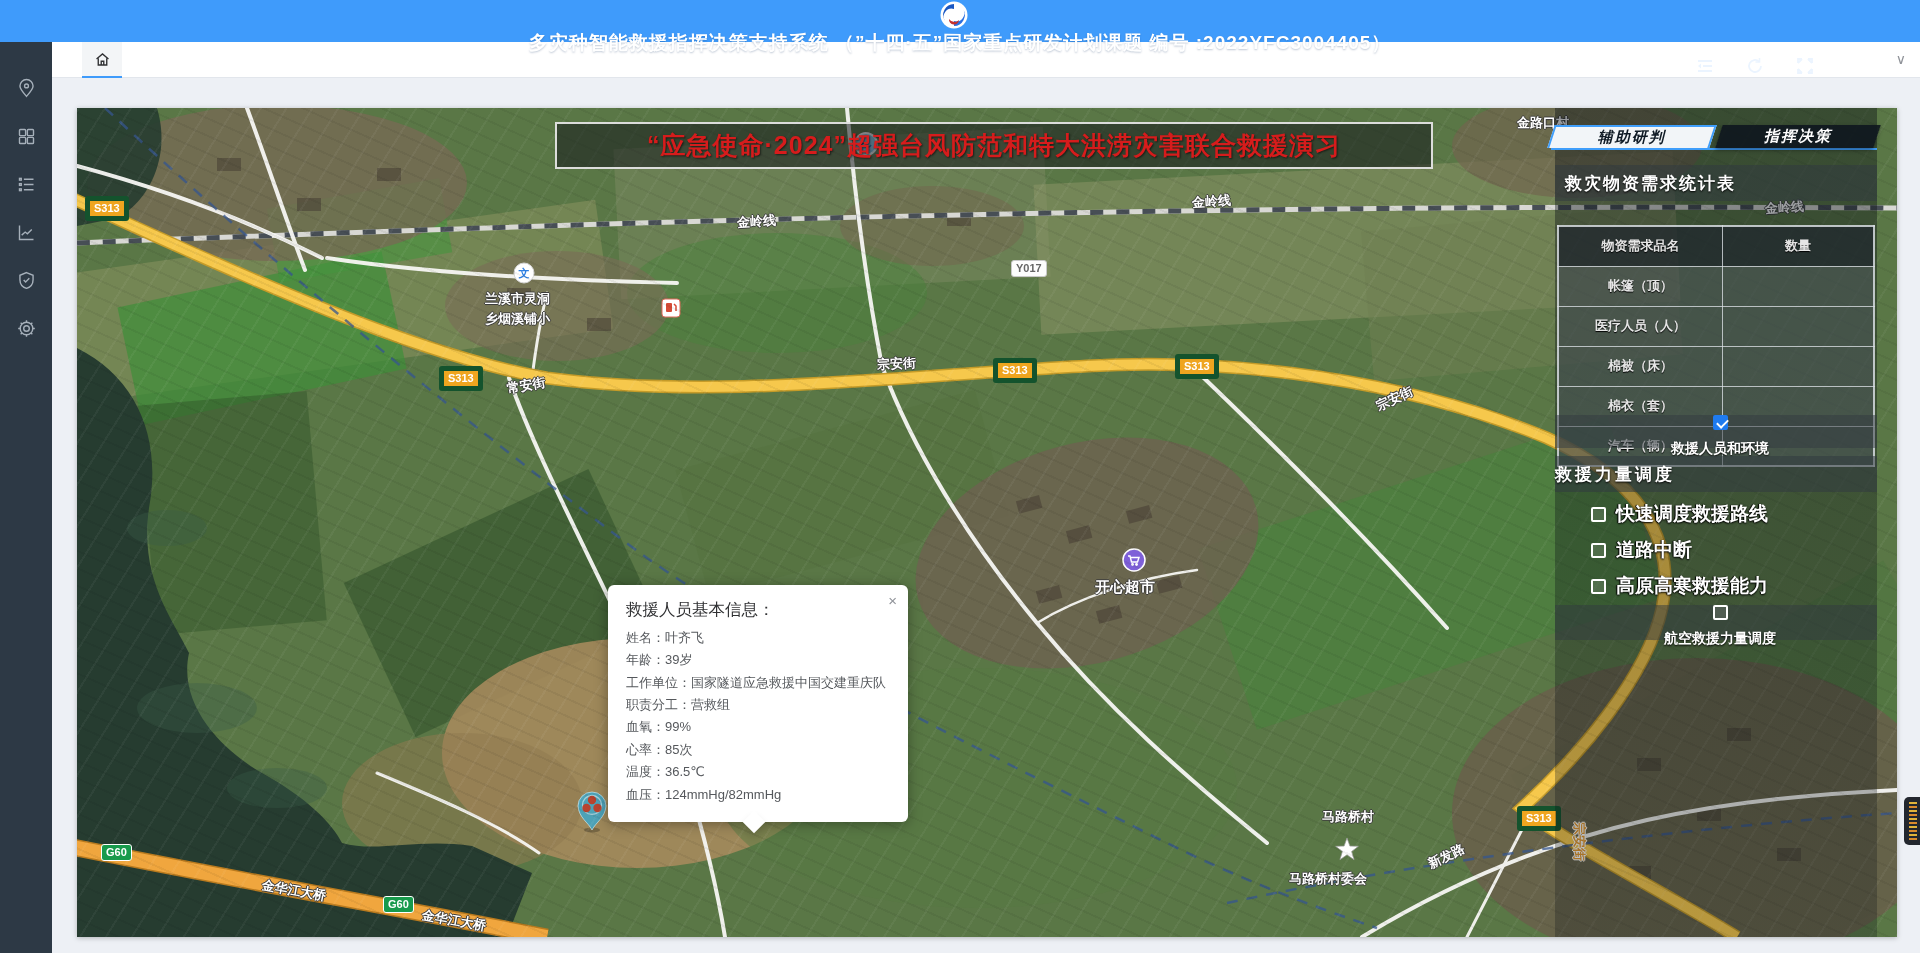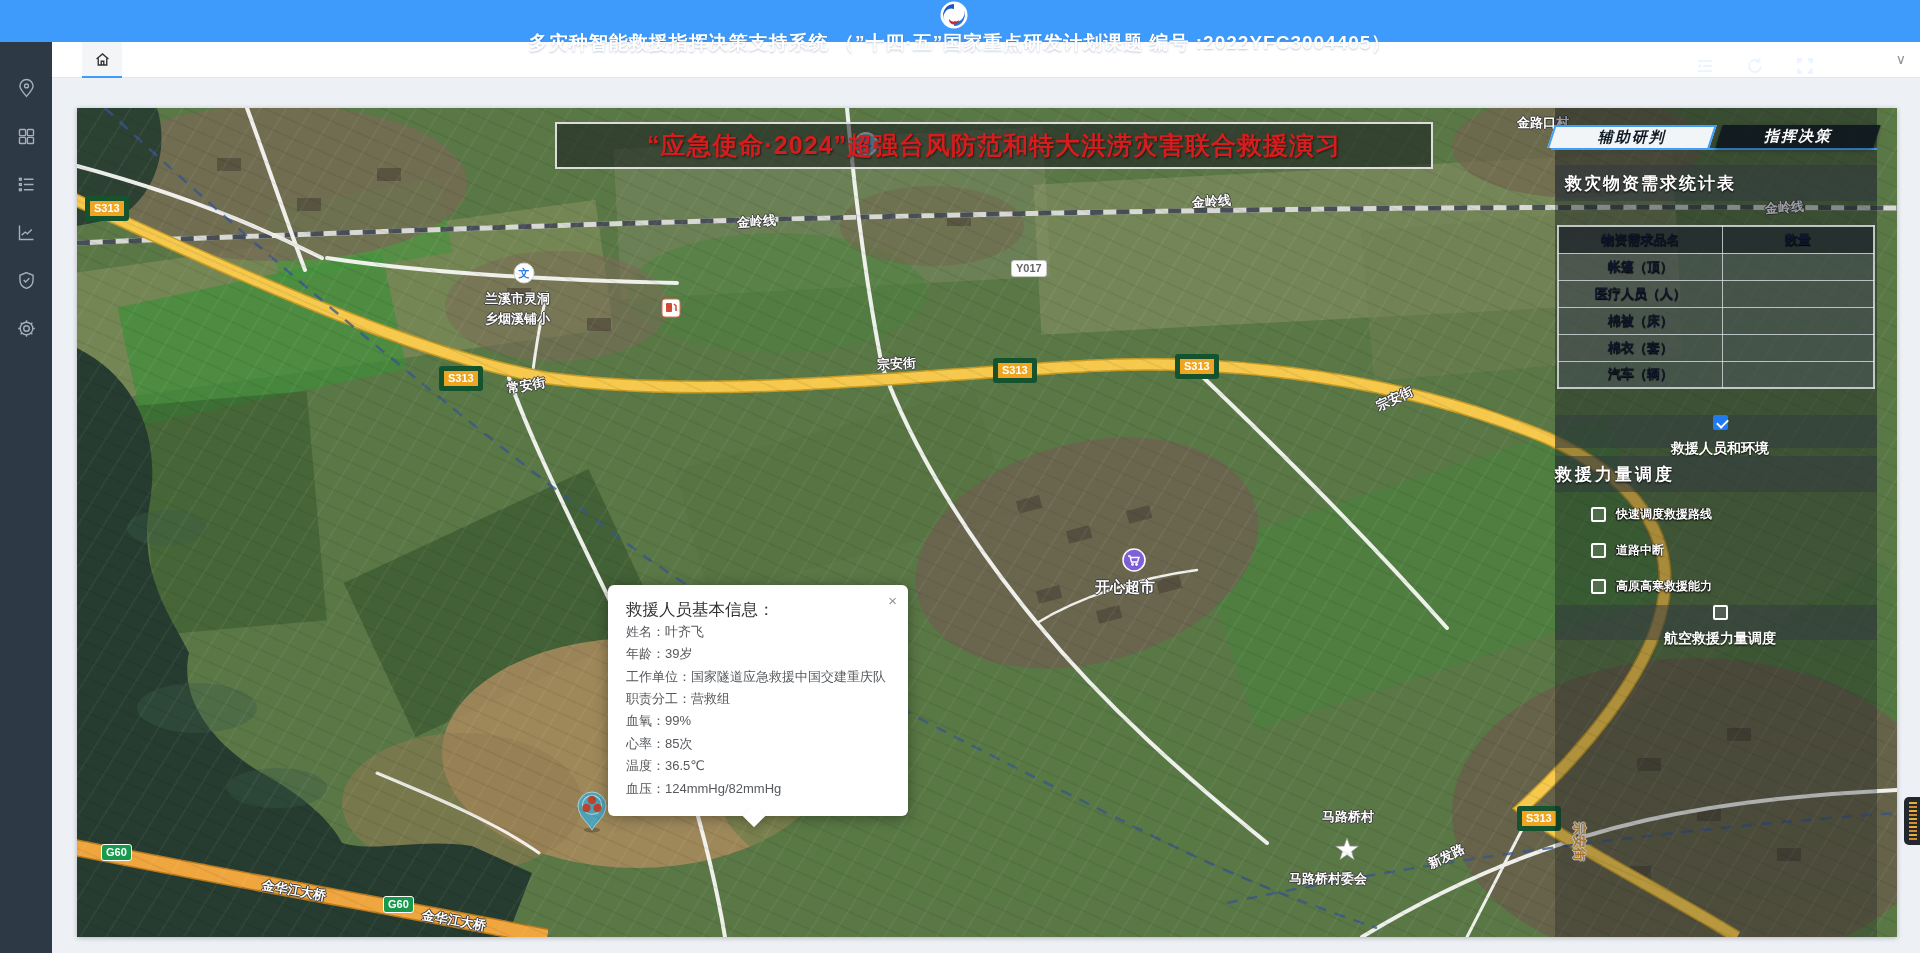--- a/index.html
+++ b/index.html
@@ -72,45 +72,45 @@
   .ptab span { transform:skewX(18deg); }
   .ptab.active { background:#f2f5f8; color:#101b26; border:2px solid #3f9efb; border-bottom:none; }
   .ptab.inactive { background:rgba(14,22,30,.9); color:#fff; margin-left:6px;
     box-shadow:0 2px 4px rgba(0,0,0,.4); }
   .section-band { position:absolute; left:0; width:100%; background:rgba(50,58,64,.55); color:#fff;
     font-weight:bold; display:flex; align-items:center; text-shadow:0 1px 2px #000; }
   #band-supply { top:57px; height:36px; font-size:17px; padding-left:10px; letter-spacing:2px; }
   .supply-table { position:absolute; top:117px; left:2px; width:318px; border-collapse:collapse;
     border:2px solid rgba(215,220,225,.85); }
   .supply-table th, .supply-table td { border:1px solid rgba(215,220,225,.8);
-    background:rgba(78,88,94,.52); color:#0f172a; font-size:13px; font-weight:bold;
-    height:27px; text-align:center; text-shadow:0 1px 1px #000; }
+    background:rgba(78,88,94,.52); color:#e5e5e5; font-size:13px; font-weight:bold;
+    height:40px; text-align:center; text-shadow:0 1px 1px #000; }
   .supply-table th { background:rgba(30,38,46,.72); }
   .supply-table .c1 { width:52%; }
   .check-band { position:absolute; left:0; width:100%; background:rgba(50,58,64,.5); color:#fff;
     display:flex; align-items:center; gap:10px; font-size:14px; font-weight:bold;
     text-shadow:0 1px 2px #000; padding-left:8px; cursor:pointer;flex-direction:column; }
   #row-rescue-env { top:307px; height:33px; }
   #band-dispatch { top:348px; height:36px; font-size:17px; letter-spacing:3px; }
   #dispatch-list { position:absolute; top:388px; left:36px; right:0; }
   .opt-row { height:36px; display:flex; align-items:center; gap:10px; cursor:pointer; }
-  .opt-label { color:#fff; font-size:12px; font-weight:bold; text-shadow:0 1px 2px #000,-1px 0 1px #000; }
+  .opt-label { color:#fff; font-size:19px; font-weight:bold; text-shadow:0 1px 2px #000,-1px 0 1px #000; }
   #row-aviation { top:497px; height:35px; }
   .cbx { width:15px; height:15px; border:2px solid #fff; border-radius:2px;
     background:rgba(255,255,255,.12); display:inline-block; flex:none; position:relative; }
   .cbx.checked { background:#1f7bef; border-color:#1f7bef; }
   .cbx.checked::after { content:""; position:absolute; left:4px; top:0px; width:5px; height:9px;
     border:solid #fff; border-width:0 2px 2px 0; transform:rotate(45deg); }
 
   
   .popup { position:absolute; left:531px; top:477px; width:300px; background:#fff; border-radius:6px;
     box-shadow:0 2px 14px rgba(0,0,0,.35); padding:14px 18px 16px; z-index:10; }
   .popup::after { content:""; position:absolute; left:138px; bottom:-8px; width:16px; height:16px;
     background:#fff; transform:rotate(45deg); box-shadow:4px 4px 8px rgba(0,0,0,.12); }
-  .popup-title { font-size:16.5px; color:#303133; }
+  .popup-title { font-size:16.5px; color:#303133; margin-bottom:6px; }
   .popup-line { font-size:13px; color:#55585c; line-height:1.72; }
   .popup-close { position:absolute; right:11px; top:8px; color:#909399; font-size:15px;
     line-height:1; cursor:pointer; }
 
   
   .mini-legend { position:absolute; right:0; top:797px; width:16px; height:48px; background:#23272e;
     border-radius:5px 0 0 5px; z-index:60; overflow:hidden; }
   .mini-legend .stripes { position:absolute; inset:5px 3px 5px 5px;
     background:repeating-linear-gradient(180deg,#e0b33a 0 2px,#23272e 2px 4px,#d88a2c 4px 6px,#23272e 6px 8px); }
 </style>

